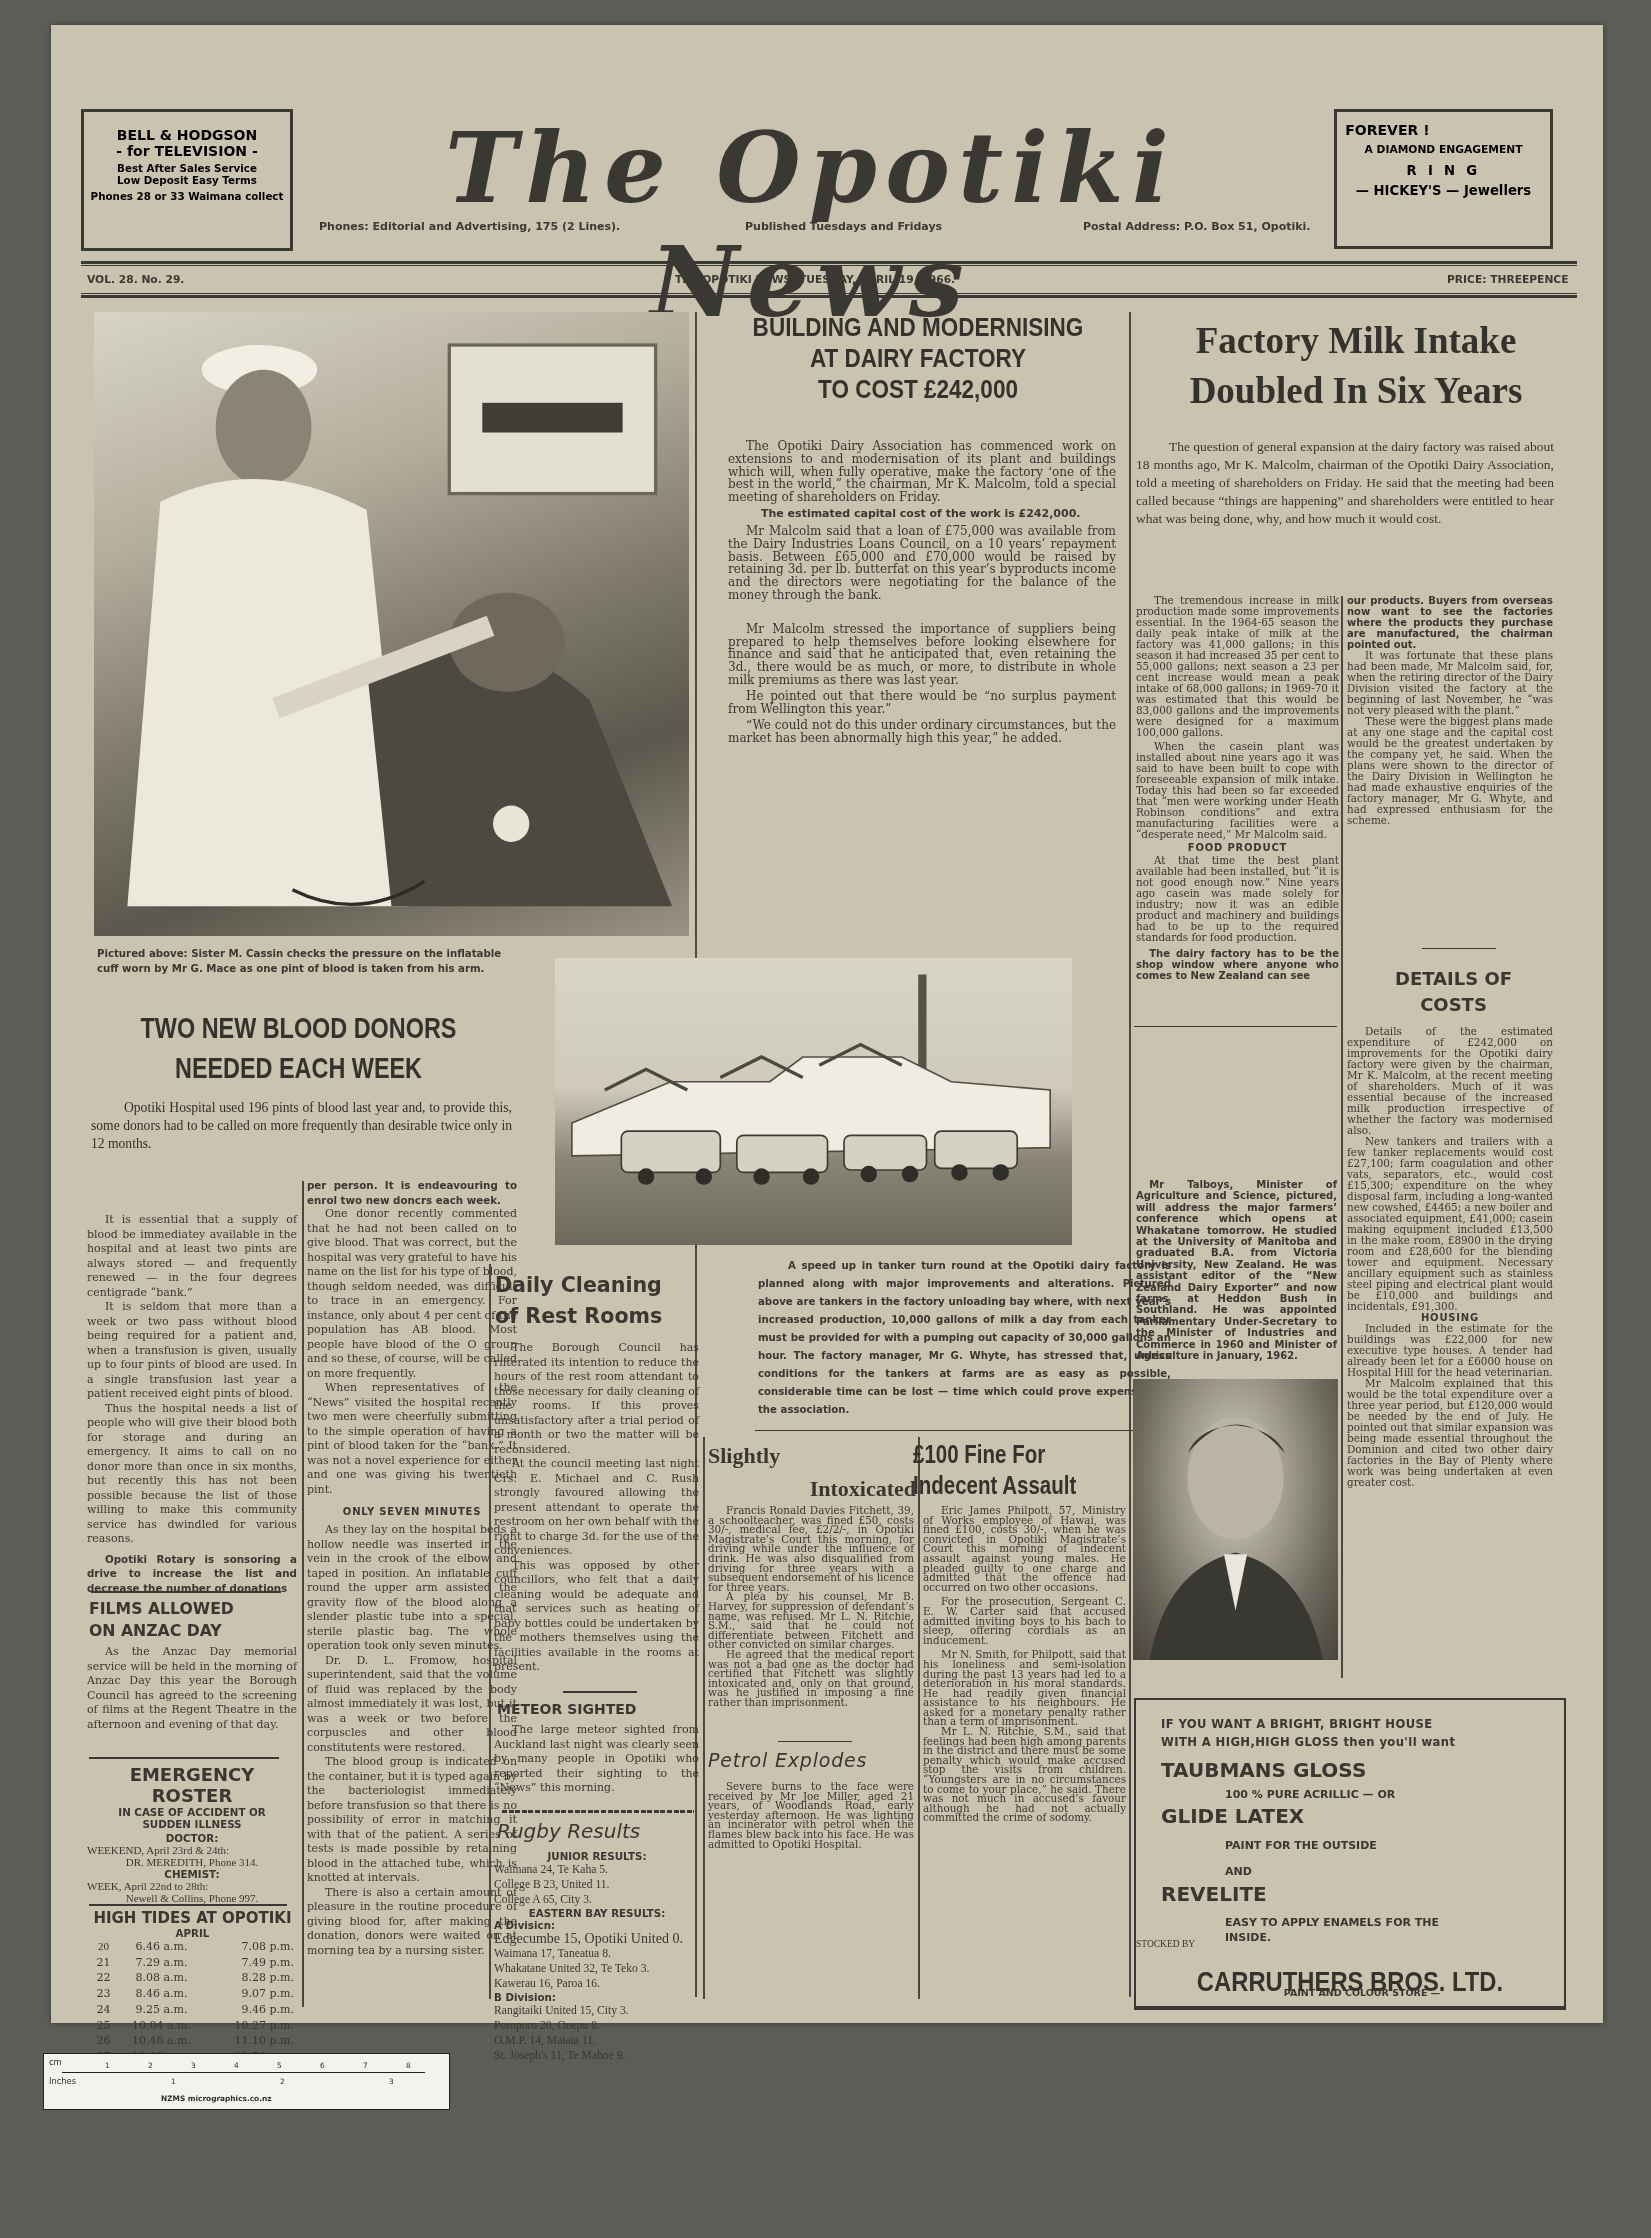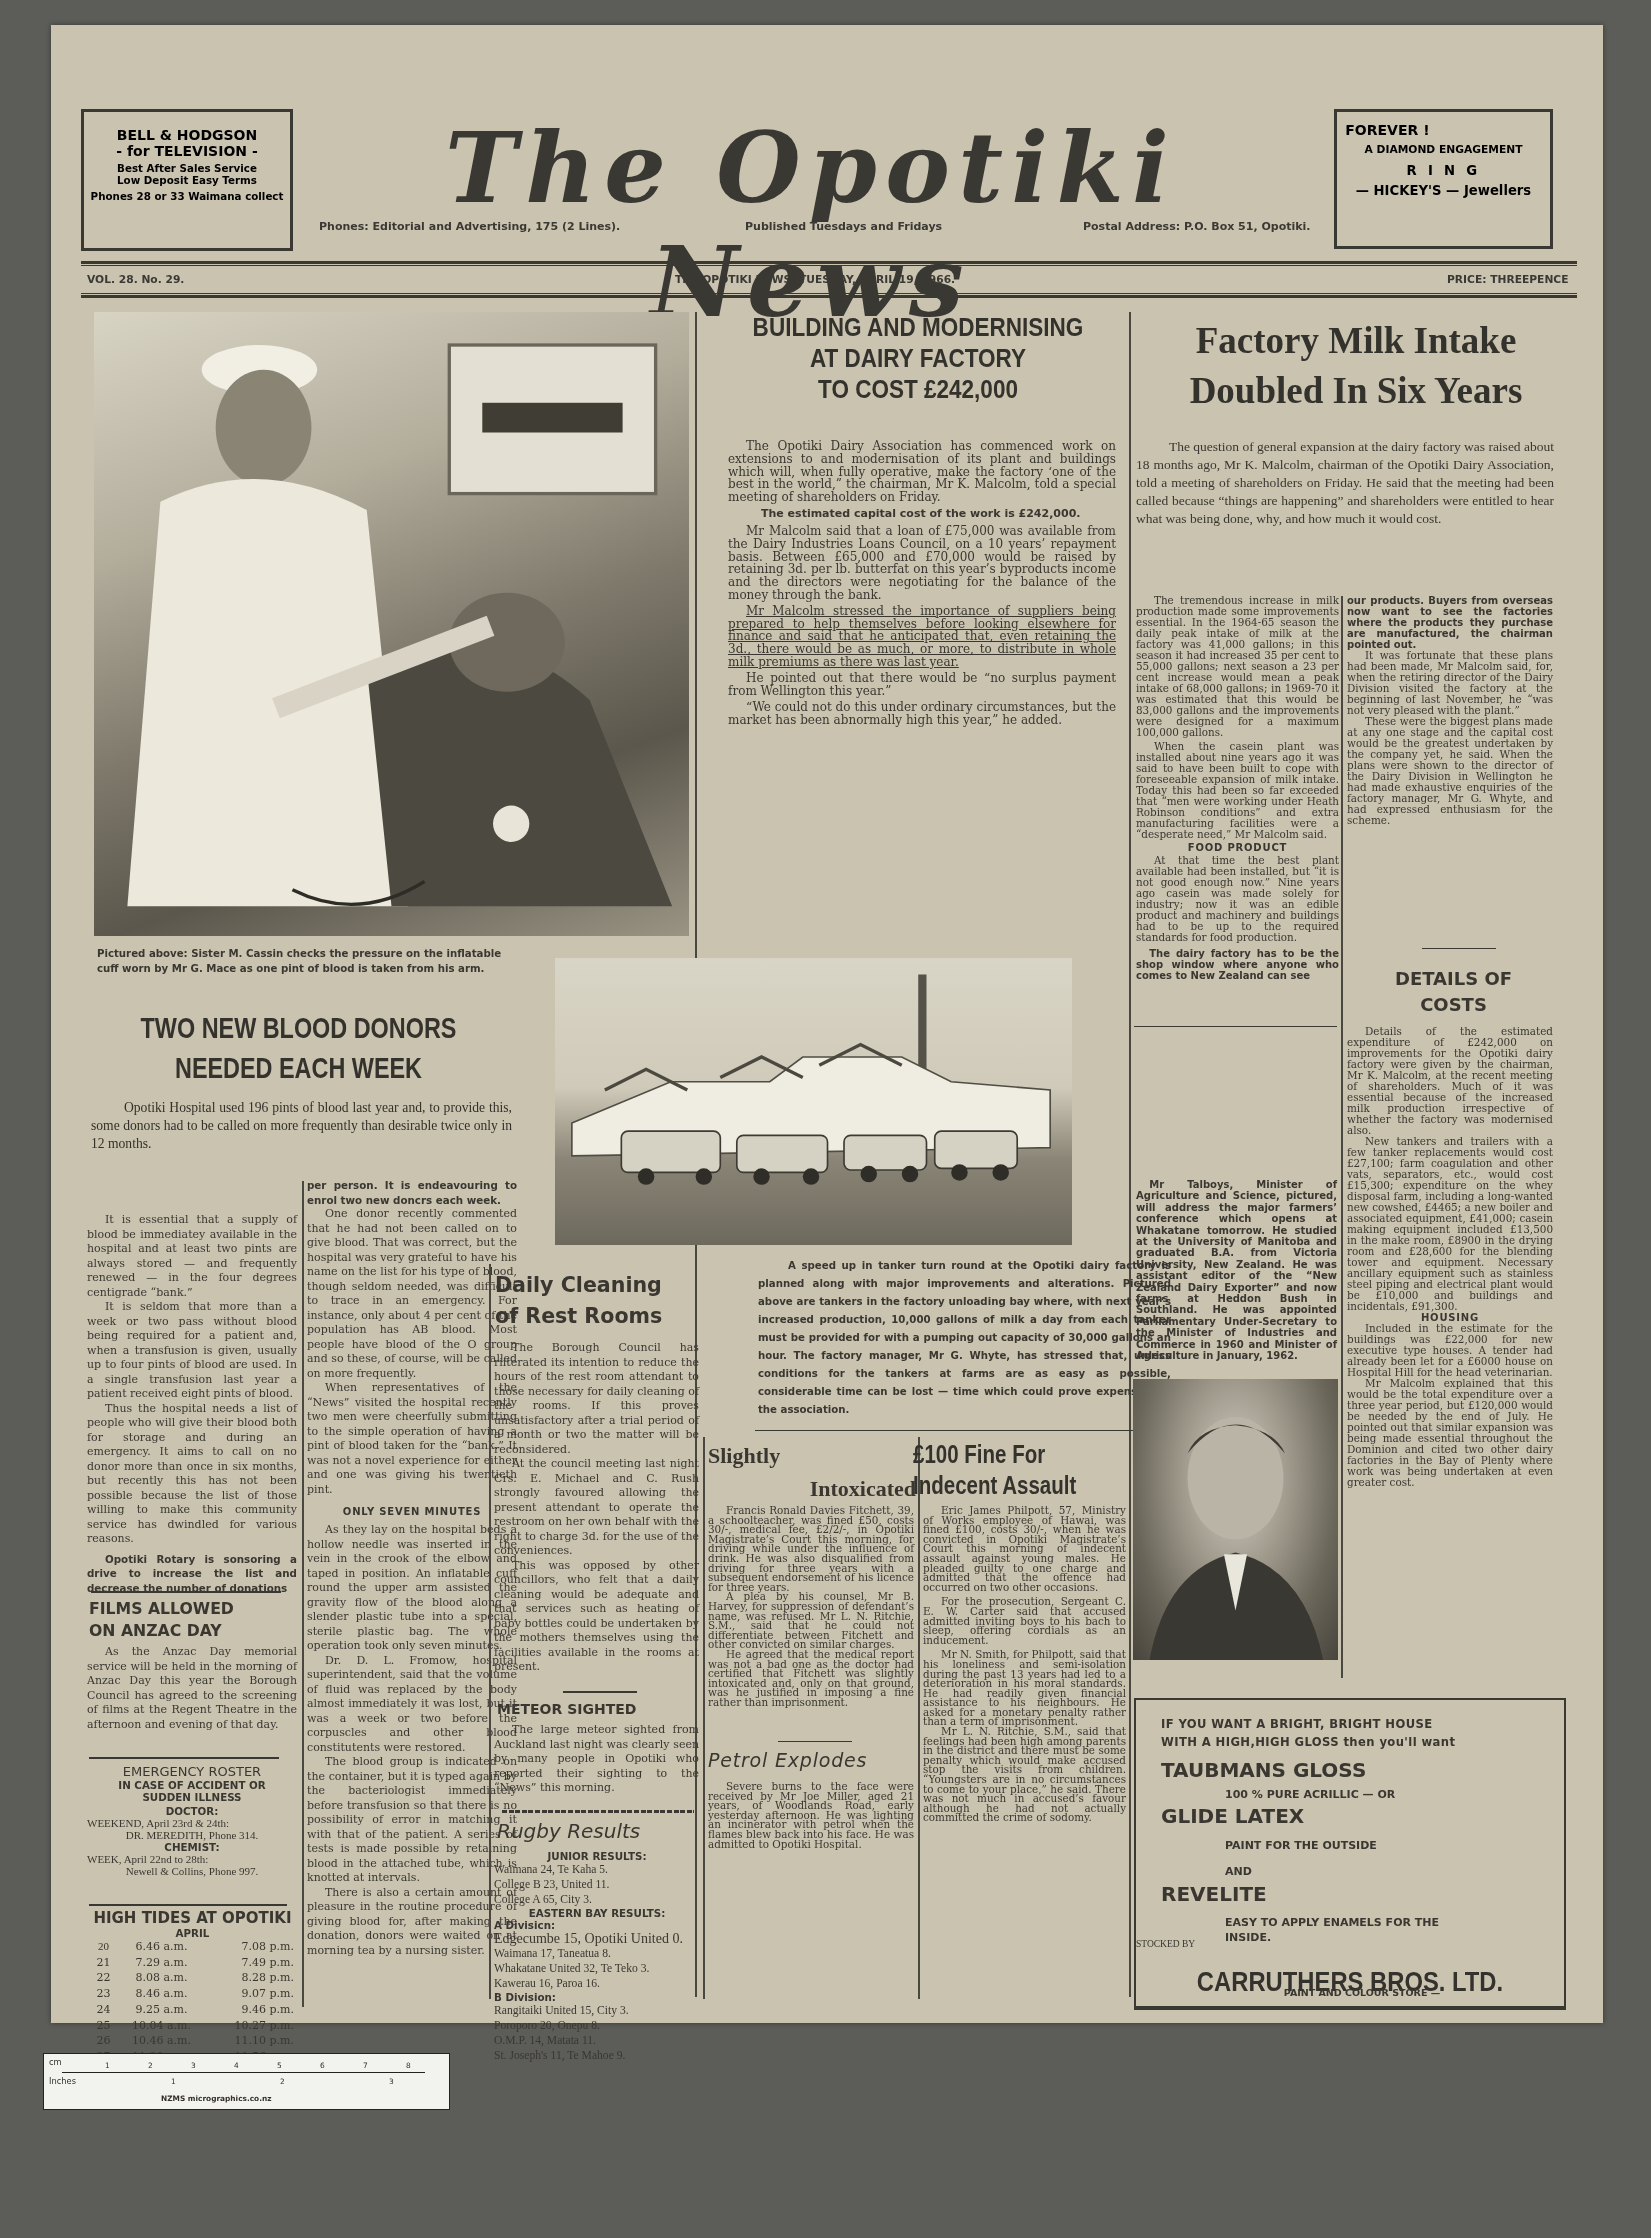--- a/index.html
+++ b/index.html
@@ -106,21 +106,21 @@
   <div class="abs sans" style="left:38px;top:1573px;font-weight:bold;font-size:15.7px;line-height:21.5px;color:#3a3731;">
     <div>FILMS ALLOWED</div>
     <div>ON ANZAC DAY</div>
   </div>
   <div class="abs body-text" style="left:36px;top:1620px;width:210px;">
       <p>As the Anzac Day memorial service will be held in the morning of Anzac Day this year the Borough Council has agreed to the screening of films at the Regent Theatre in the afternoon and evening of that day.</p>
     </div>
 
   <div class="rule" style="left:38px;top:1732px;width:190px;height:1.7px;"></div>
   <div class="abs" style="left:36px;top:1739px;width:210px;text-align:center;color:#3a3731;">
-    <div class="sans" style="font-weight:normal;font-size:13px;">EMERGENCY ROSTER</div>
+    <div class="sans" style="font-weight:bold;font-size:18px;">EMERGENCY ROSTER</div>
     <div class="sans" style="font-weight:bold;font-size:10.3px;">IN CASE OF ACCIDENT OR</div>
     <div class="sans" style="font-weight:bold;font-size:10.3px;">SUDDEN ILLNESS</div>
     <div class="sans" style="font-weight:bold;font-size:10.3px;margin-top:1.7px;">DOCTOR:</div>
     <div class="serif" style="font-size:11px;text-align:left;">WEEKEND, April 23rd &amp; 24th:</div>
     <div class="serif" style="font-size:11px;">DR. MEREDITH, Phone 314.</div>
     <div class="sans" style="font-weight:bold;font-size:10.3px;">CHEMIST:</div>
     <div class="serif" style="font-size:11px;text-align:left;">WEEK, April 22nd to 28th:</div>
     <div class="serif" style="font-size:11px;">Newell &amp; Collins, Phone 997.</div>
   </div>
 
@@ -179,21 +179,21 @@
 
   <div class="abs head-cond" style="left:636px;top:287px;width:462px;font-size:25.6px;line-height:31px;transform:scaleX(0.88);">
     <div>BUILDING AND MODERNISING</div>
     <div>AT DAIRY FACTORY</div>
     <div>TO COST £242,000</div>
   </div>
   <div class="abs body-text" style="left:677px;top:415px;width:388px;font-size:12px;line-height:12.8px;">
     <p>The Opotiki Dairy Association has commenced work on extensions to and modernisation of its plant and buildings which will, when fully operative, make the factory ‘one of the best in the world,” the chairman, Mr K. Malcolm, told a special meeting of shareholders on Friday.</p>
     <div class="bold-text" style="font-size:11px;text-indent:33px;margin:3.3px 0;">The estimated capital cost of the work is £242,000.</div>
     <p>Mr Malcolm said that a loan of £75,000 was available from the Dairy Industries Loans Council, on a 10 years’ repayment basis. Between £65,000 and £70,000 would be raised by retaining 3d. per lb. butterfat on this year’s byproducts income and the directors were negotiating for the balance of the money through the bank.</p>
-    <p style="margin-top:3px;text-decoration:underline;">Mr Malcolm stressed the importance of suppliers being prepared to help themselves before looking elsewhere for finance and said that he anticipated that, even retaining the 3d., there would be as much, or more, to distribute in whole milk premiums as there was last year.</p>
+    <p style="margin-top:21px;">Mr Malcolm stressed the importance of suppliers being prepared to help themselves before looking elsewhere for finance and said that he anticipated that, even retaining the 3d., there would be as much, or more, to distribute in whole milk premiums as there was last year.</p>
     <p style="margin-top:3.3px;">He pointed out that there would be “no surplus payment from Wellington this year.”</p>
     <p style="margin-top:3.3px;">“We could not do this under ordinary circumstances, but the market has been abnormally high this year,” he added.</p>
   </div>
   <div class="vrule" style="left:1078px;top:287px;height:1685px;"></div>
 
   <div class="photo" style="left:504px;top:933px;width:517px;height:287px;background:linear-gradient(180deg,#d9d5c6 0%,#cfcab9 45%,#8a8576 70%,#6d695d 100%);">
     <svg width="517" height="287" viewBox="0 0 626 348">
       <rect x="440" y="20" width="10" height="170" fill="#55524a"></rect>
       <path d="M20 200 L140 150 L260 150 L300 120 L420 120 L480 150 L600 160 L600 230 L20 240 Z" fill="#efece2" stroke="#504d44" stroke-width="2"></path>
       <path d="M60 160 L110 135 L160 160 M200 145 L250 120 L300 145 M320 130 L370 105 L420 130" stroke="#4b483f" stroke-width="4" fill="none"></path>

